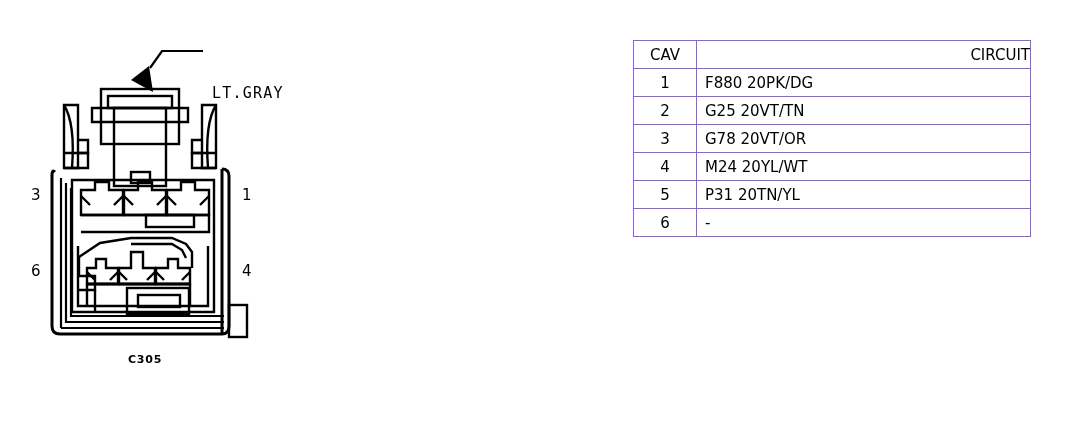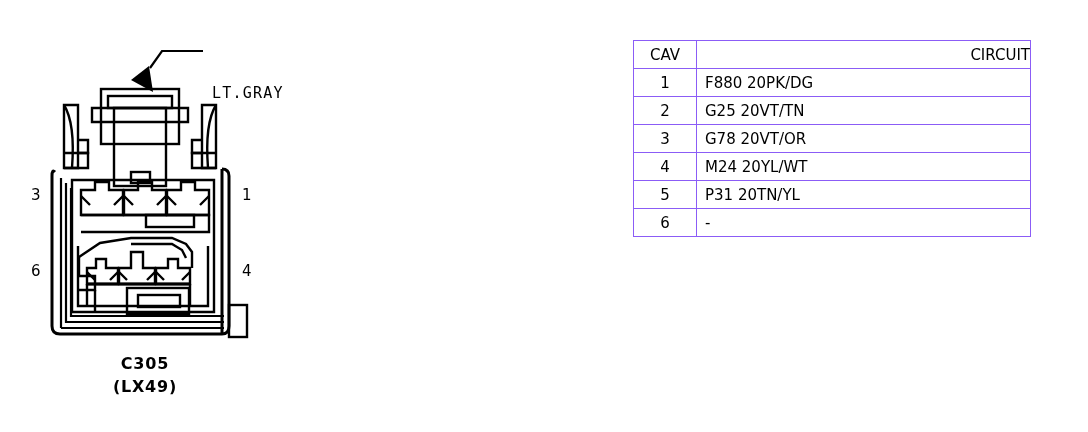--- a/index.html
+++ b/index.html
@@ -55,21 +55,21 @@
   #cav-label-4 { left: 242px; top: 264px; }
 
   #connector-caption {
     position: absolute;
     left: 60px;
     top: 352px;
     width: 170px;
     text-align: center;
     font-family: "DejaVu Sans", sans-serif;
     font-weight: bold;
-    font-size: 16px;
+    font-size: 11px;
     letter-spacing: 0.8px;
     line-height: 1.45;
   }
   #connector-caption span { display: block; }
 
   
   #circuit-panel {
     position: absolute;
     left: 633px;
     top: 40px;
@@ -201,21 +201,20 @@
 
   <div class="callout-text">LT.GRAY</div>
 
   <div class="cav-num" id="cav-label-3">3</div>
   <div class="cav-num" id="cav-label-1">1</div>
   <div class="cav-num" id="cav-label-6">6</div>
   <div class="cav-num" id="cav-label-4">4</div>
 
   <div id="connector-caption">
     <span>C305</span>
-    <span>(LX49)</span>
   </div>
 </div>
 
 <div id="circuit-panel">
 
   <table id="circuit-table">
     <thead>
       <tr>
         <td class="col-cav">CAV</td>
         <td>CIRCUIT</td>

